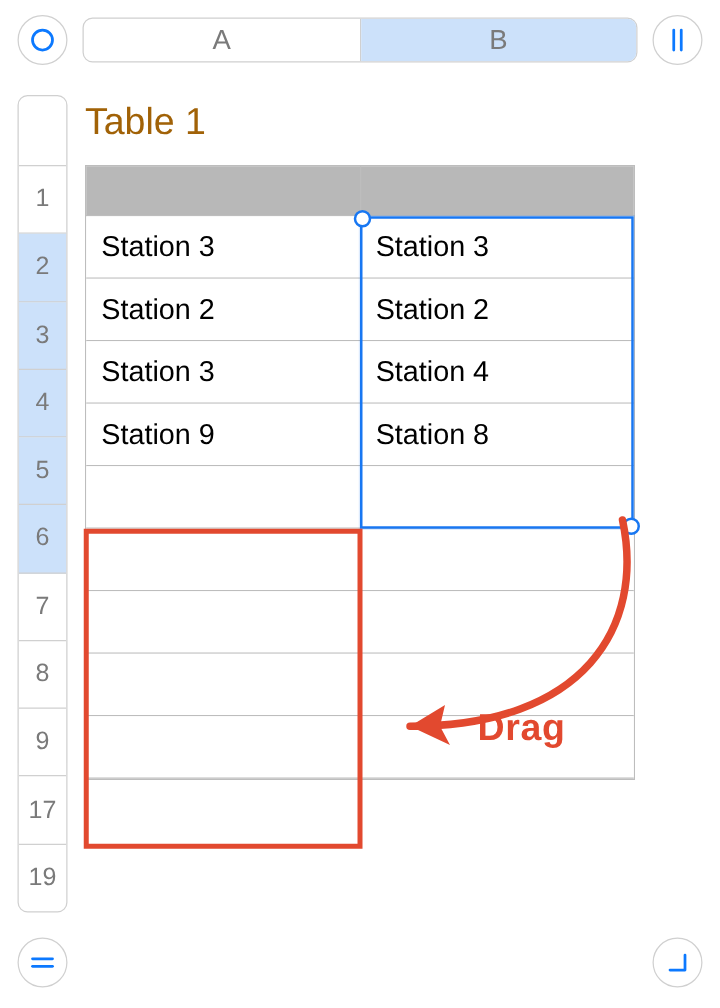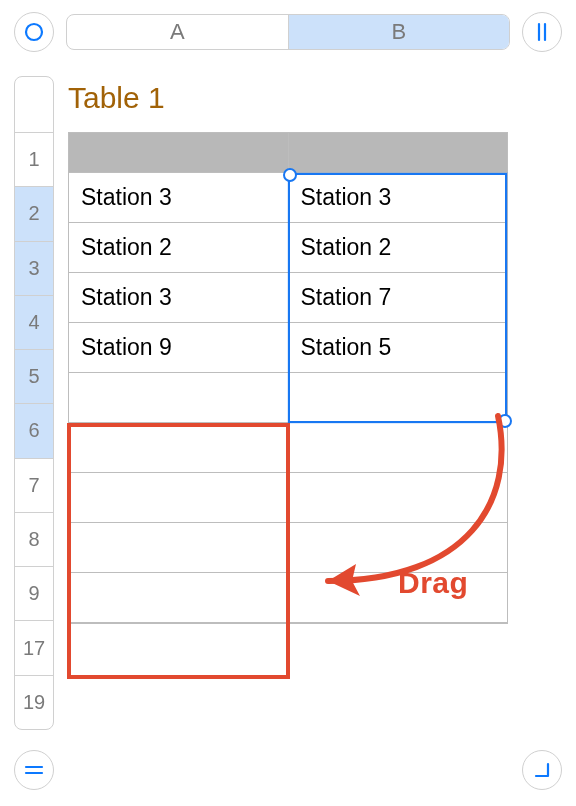--- a/index.html
+++ b/index.html
@@ -274,29 +274,29 @@
         </div>
       <div class="gcell">
           <span>Station 2</span>
         </div>
     </div>
     <div class="grow">
       <div class="gcell">
           <span>Station 3</span>
         </div>
       <div class="gcell">
-          <span>Station 7</span>
+          <span>Station 4</span>
         </div>
     </div>
     <div class="grow">
       <div class="gcell">
           <span>Station 9</span>
         </div>
       <div class="gcell">
-          <span>Station 5</span>
+          <span>Station 8</span>
         </div>
     </div>
     <div class="grow">
       <div class="gcell">
           <span></span>
         </div>
       <div class="gcell">
           <span></span>
         </div>
     </div>
@@ -339,21 +339,21 @@
     </div>
 
     <div class="red-box" style="left:-2px; top:290px; width:calc(50% + 4px); height:256px;"></div>
 
   </div>
 
   <svg class="drag-arrow" style="left:200px; top:330px; width:260px; height:220px;" viewBox="0 0 260 220">
     <path d="M 230 10 C 248 95, 200 175, 60 175" stroke="#e2492f" stroke-width="6" fill="none" stroke-linecap="round"></path>
     <path d="M 60 175 L 88 158 L 84 175 L 92 190 Z" fill="#e2492f"></path>
   </svg>
-  <div class="drag-label" style="left:330px; top:490px;">
+  <div class="drag-label" style="left:314px; top:490px;">
     <span>Drag</span>
   </div>
 </div>
 
 <div class="circle-btn bottom-left">
   <svg width="20" height="18" viewBox="0 0 20 18">
       <line x1="2" y1="6" x2="18" y2="6" class="icon-stroke"></line>
       <line x1="2" y1="12" x2="18" y2="12" class="icon-stroke"></line>
     </svg>
 </div>

